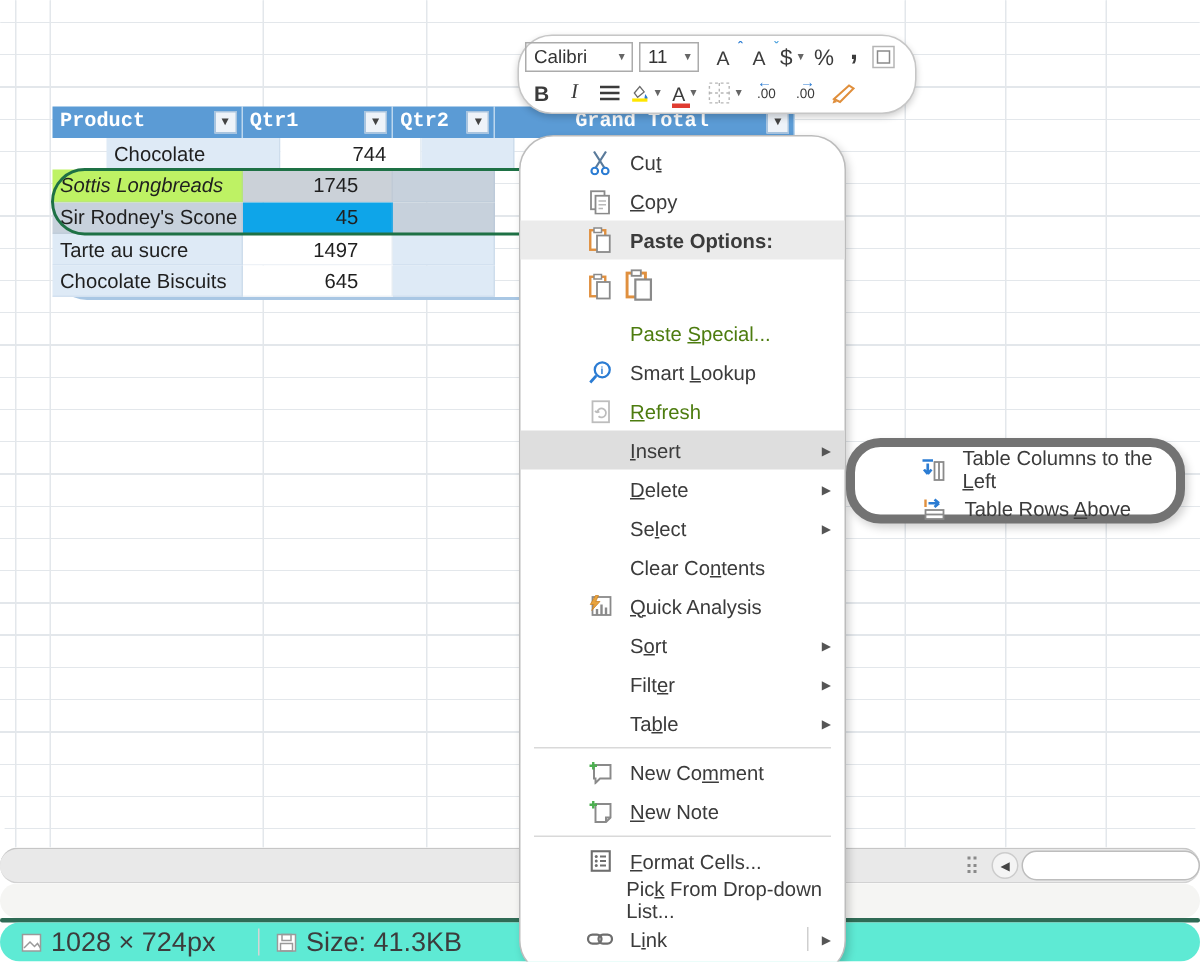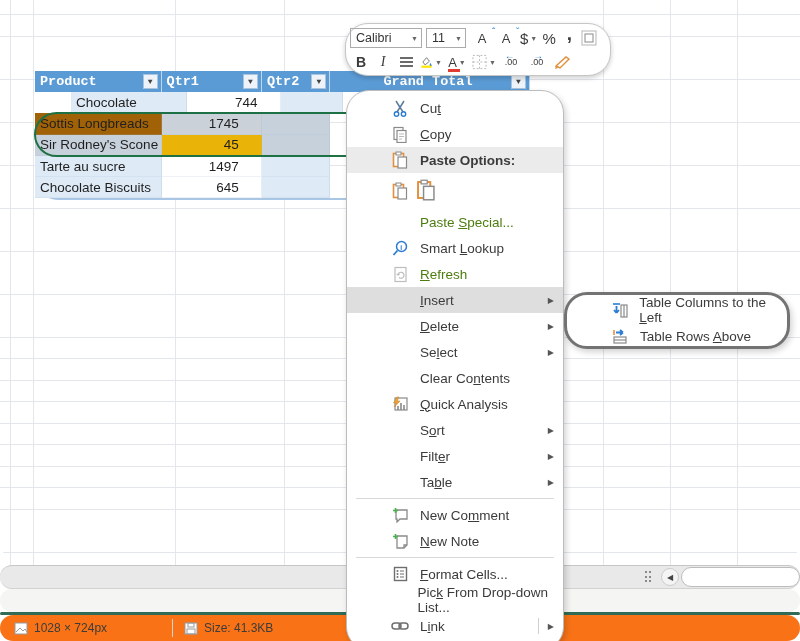--- a/index.html
+++ b/index.html
@@ -52,36 +52,36 @@
   .menu-item.label { background:#ebebeb; font-weight:bold; }
   .menu-item.disabled { color:#4d7c0f; }
   .menu-item .arrow { position:absolute; right:9px; font-size:8px; color:#555; }
   .menu-item .split { position:absolute; right:24px; width:1px; height:16px; background:#cfcfcf; }
   .menu-sep { height:1px; background:#d9d9d9; margin:3px 9px; }
   .menu-item.thumb { height:36px; }
   .menu-item u { text-decoration:underline; }
 
   
   #insert-submenu { left:564px; top:292px; width:226px; height:57px; background:#fff;
-    border:3px solid #737373; box-shadow:2px 3px 6px rgba(0,0,0,.18); z-index:21; padding-top:2px; }
+    border:6px solid #737373; box-shadow:2px 3px 6px rgba(0,0,0,.18); z-index:21; padding-top:2px; }
 
   
   #scroll-band { left:0; top:565px; width:800px; height:24px; background:#e9e9e9;
     border-top:1px solid #c6c6c6; border-bottom:1px solid #d2d2d2; z-index:5; }
   #dots-handle { left:645px; top:571px; width:8px; height:12px; z-index:6;
     display:grid; grid-template-columns:2px 2px; grid-gap:2px; }
   #dots-handle i { width:2px; height:2px; background:#8a8a8a; }
   #scroll-left-btn { left:661px; top:568px; width:18px; height:18px; background:#f4f4f4;
     border:1px solid #cccccc; z-index:6; display:flex; align-items:center; justify-content:center;
     font-size:8px; color:#444; }
   #scroll-thumb { left:681px; top:567px; width:119px; height:20px; background:#fff; border:1px solid #bdbdbd; z-index:6; }
   #light-band { left:0; top:589px; width:800px; height:23px; background:#f5f5f3; z-index:5; }
   #green-line { left:0; top:612px; width:800px; height:3px; background:#2f6b55; z-index:5; }
-  #status-bar { left:0; top:615px; width:800px; height:26px; background:#f97316; z-index:5;
-    display:flex; align-items:center; font-size:12px; color:#3c3c3c; }
+  #status-bar { left:0; top:615px; width:800px; height:26px; background:#5eead4; z-index:5;
+    display:flex; align-items:center; font-size:18px; color:#3c3c3c; }
   #status-bar .sicon { margin:0 6px 0 14px; display:flex; }
   #status-sep { width:1px; height:18px; background:#d5d5d5; position:absolute; left:172px; top:4px; }
   #status-size-group { position:absolute; left:184px; top:0; height:26px; display:flex; align-items:center; }
 </style>
 </head>
 <body>
 
 <div id="stage">
 
   <div id="grid-h" class="abs"></div>
@@ -113,28 +113,28 @@
         </div>
       </div>
       <div class="body">
         <div class="t-row">
           <div class="t-cell c0" style="background: rgb(222, 234, 246); margin-left: 36px;">Chocolate</div>
           <div class="t-cell c1" style="background: rgb(255, 255, 255);">744</div>
           <div class="t-cell c2" style="background: rgb(222, 234, 246);"></div>
           <div class="t-cell c3" style="background: rgb(255, 255, 255);"></div>
         </div>
         <div class="t-row">
-          <div class="t-cell c0" style="background: #a16207;">Sottis Longbreads</div>
+          <div class="t-cell c0" style="background: #bef264; font-style: italic;">Sottis Longbreads</div>
           <div class="t-cell c1" style="background: rgb(203, 209, 216);">1745</div>
           <div class="t-cell c2" style="background: rgb(199, 209, 220);"></div>
           <div class="t-cell c3" style="background: rgb(203, 209, 216);"></div>
         </div>
         <div class="t-row">
           <div class="t-cell c0" style="background: rgb(199, 209, 220);">Sir Rodney's Scone</div>
-          <div class="t-cell c1" style="background: #eab308;">45</div>
+          <div class="t-cell c1" style="background: #0ea5e9;">45</div>
           <div class="t-cell c2" style="background: rgb(199, 209, 220);"></div>
           <div class="t-cell c3" style="background: rgb(203, 209, 216);"></div>
         </div>
         <div class="t-row">
           <div class="t-cell c0" style="background: rgb(222, 234, 246);">Tarte au sucre</div>
           <div class="t-cell c1" style="background: rgb(255, 255, 255);">1497</div>
           <div class="t-cell c2" style="background: rgb(222, 234, 246);"></div>
           <div class="t-cell c3" style="background: rgb(255, 255, 255);"></div>
         </div>
         <div class="t-row">

